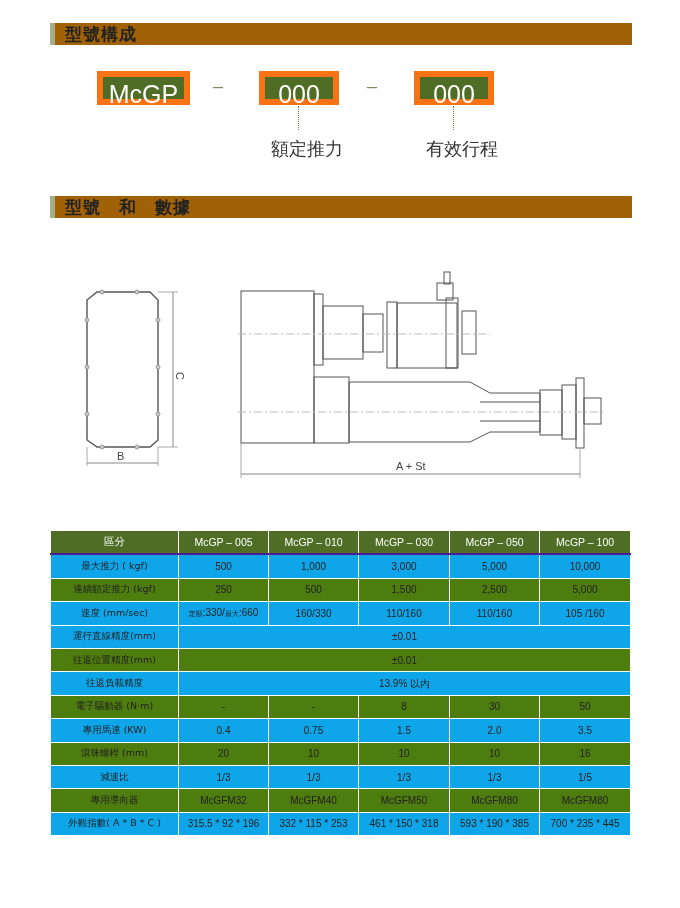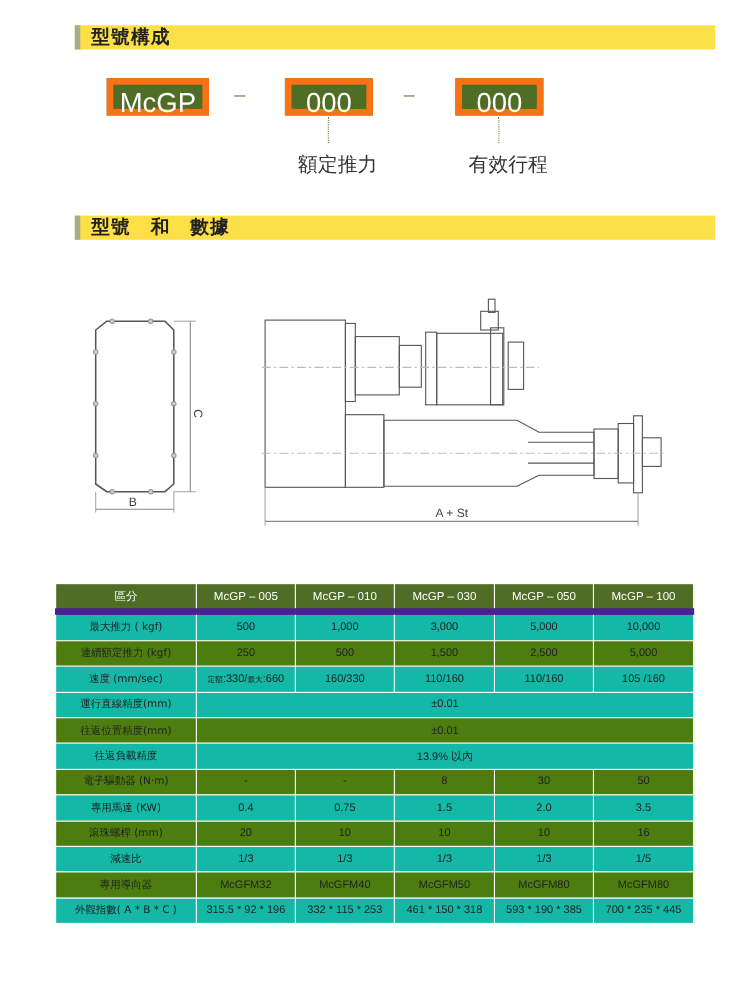--- a/index.html
+++ b/index.html
@@ -1,28 +1,28 @@
 <!DOCTYPE html>
 <html><head>
 <meta charset="utf-8">
 <style>
   html, body { margin:0; padding:0; background:#ffffff; }
   body { width:680px; height:908px; position:relative; overflow:hidden; font-family:"Liberation Sans","DejaVu Sans",sans-serif; color:#333; }
-  .section-bar { position:absolute; left:50px; width:582px; height:22px; background:#fde047;margin-left:18px; }
+  .section-bar { position:absolute; left:50px; width:582px; height:22px; background:#a16207; }
   .section-bar .accent { position:absolute; left:0; top:0; width:5px; height:22px; background:#a5ae8a; }
   .section-bar .title { position:absolute; left:15px; top:1px; font-size:17px; font-weight:bold; color:#222; letter-spacing:1px; line-height:20px; font-family:"DejaVu Sans",sans-serif; }
   .code-box { position:absolute; top:71px; height:34px; background:#4f6d24; color:#fff; font-size:25px; line-height:34px; text-align:center; border:6px solid #f97316; box-sizing:border-box; }
   .dash { position:absolute; top:76px; color:#7a8c55; font-size:18px; }
   .dotline { position:absolute; top:106px; width:0; height:24px; border-left:1px dotted #6e8a3a; }
   .code-label { position:absolute; top:137px; font-size:18px; color:#333; font-family:"DejaVu Sans",sans-serif; }
   .drawing { position:absolute; left:0; top:0; }
   table.spec { position:absolute; left:50px; top:530px; width:580px; border-collapse:collapse; table-layout:fixed; font-size:10px; }
   table.spec th, table.spec td { height:22.4px; padding:0; text-align:center; vertical-align:middle; border:1px solid #ffffff; color:#222; }
-  table.spec th { background:#4f6d24; color:#fff; font-weight:normal; font-size:10.5px; border-bottom:6px solid #4c1d95; }
-  table.spec tr.odd td { background:#14b8a6; }
+  table.spec th { background:#4f6d24; color:#fff; font-weight:normal; font-size:10.5px; border-bottom:2px solid #4c1d95; }
+  table.spec tr.odd td { background:#0ea5e9; }
   table.spec tr.even td { background:#4d7c0f; }
   table.spec td.rowlabel { font-family:"DejaVu Sans",sans-serif; font-size:9.5px; }
   .small { font-size:7px; }
 </style>
 </head>
 <body>
 
 <div class="section-bar" style="top:23px;">
   <div class="accent"></div>
   <div class="title">型號構成</div>

